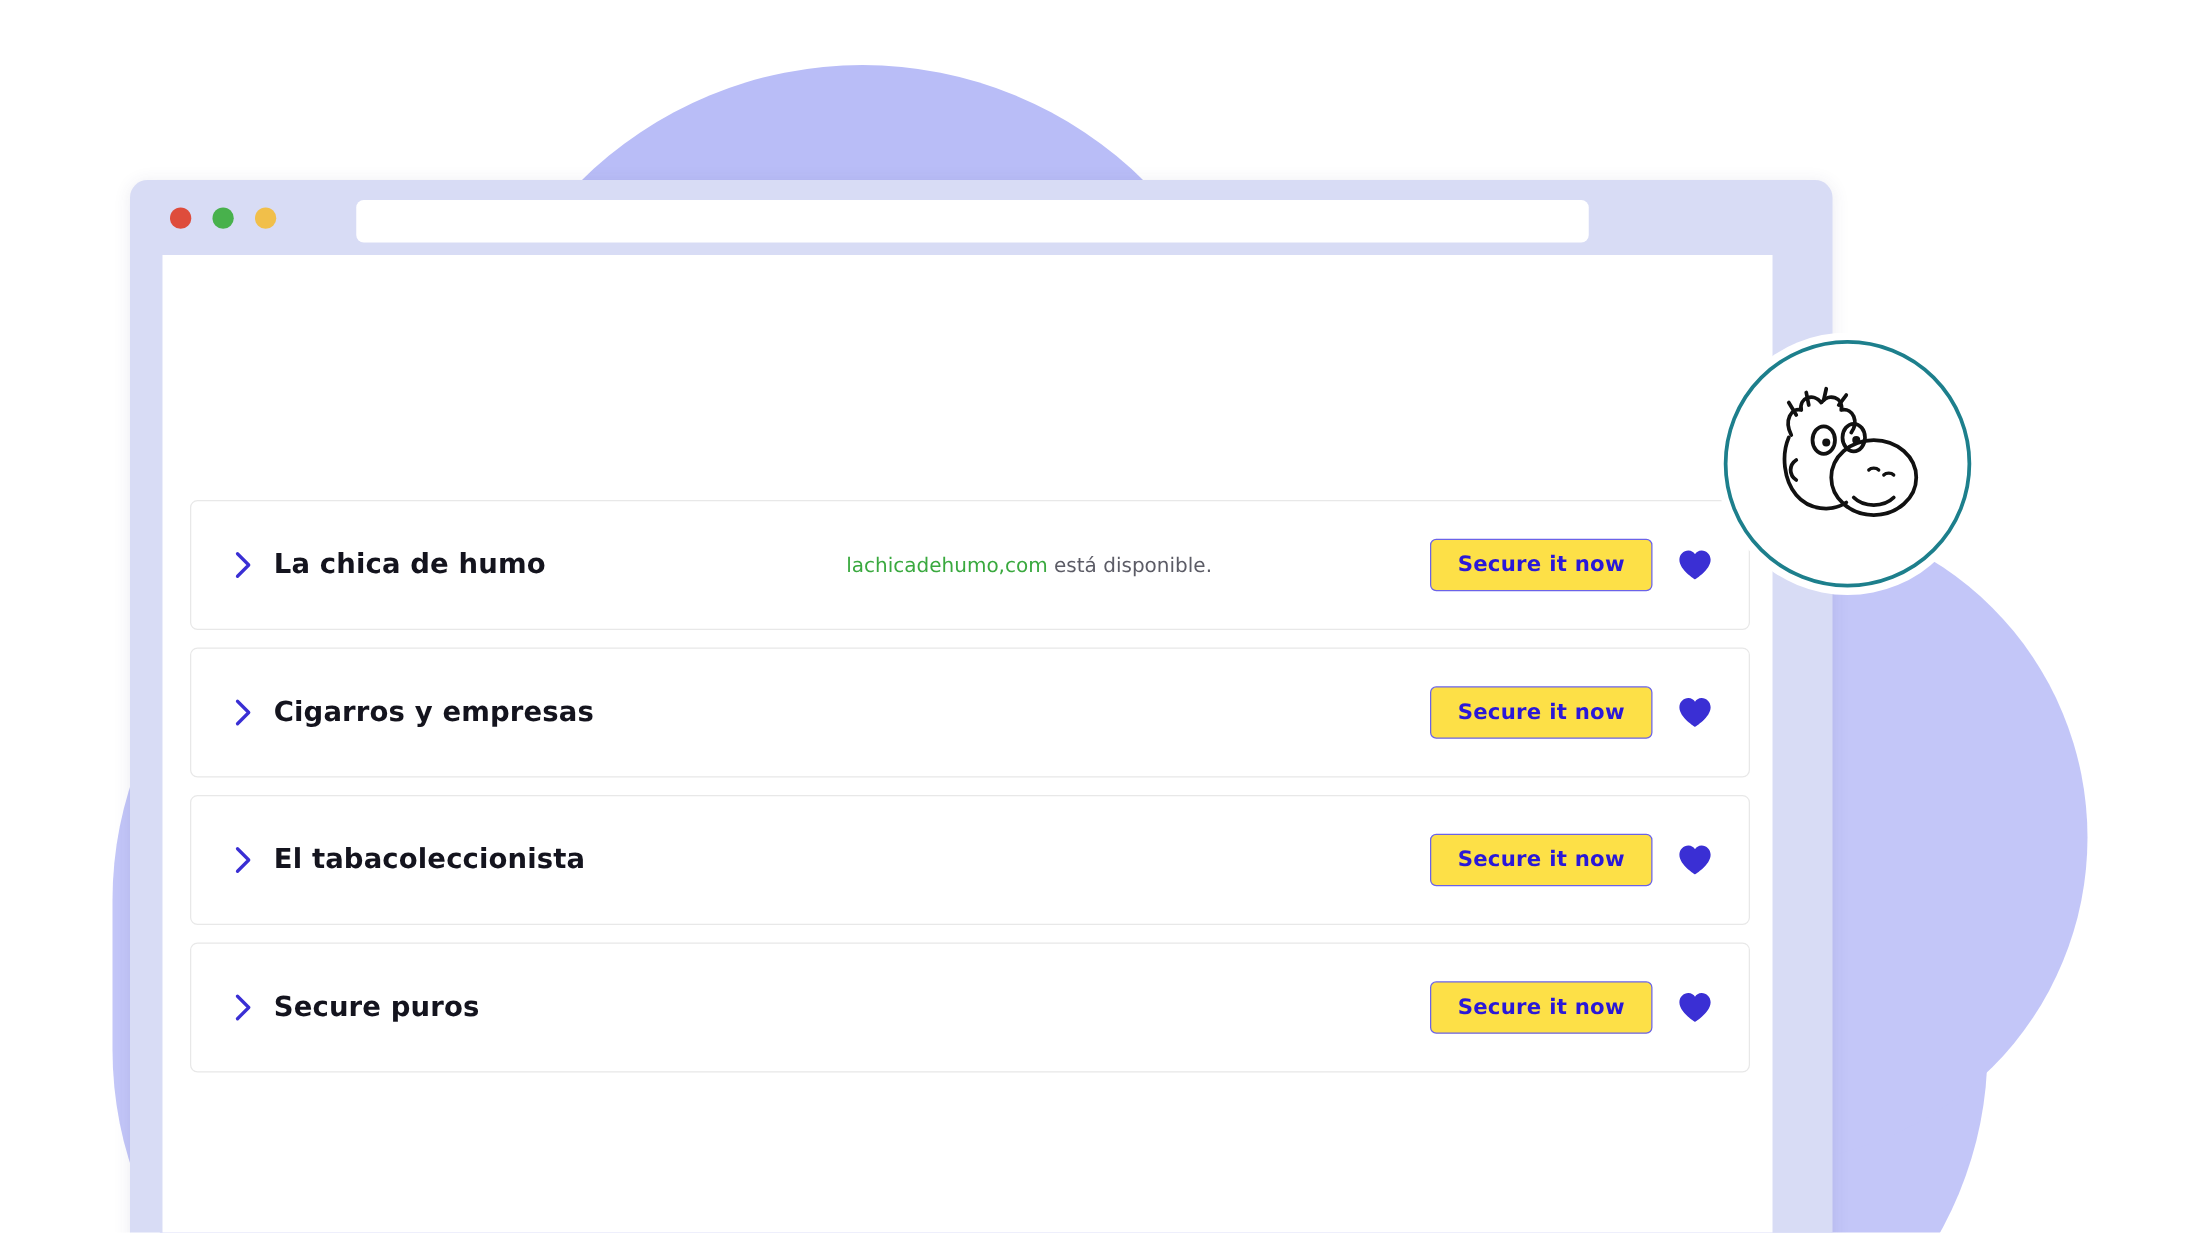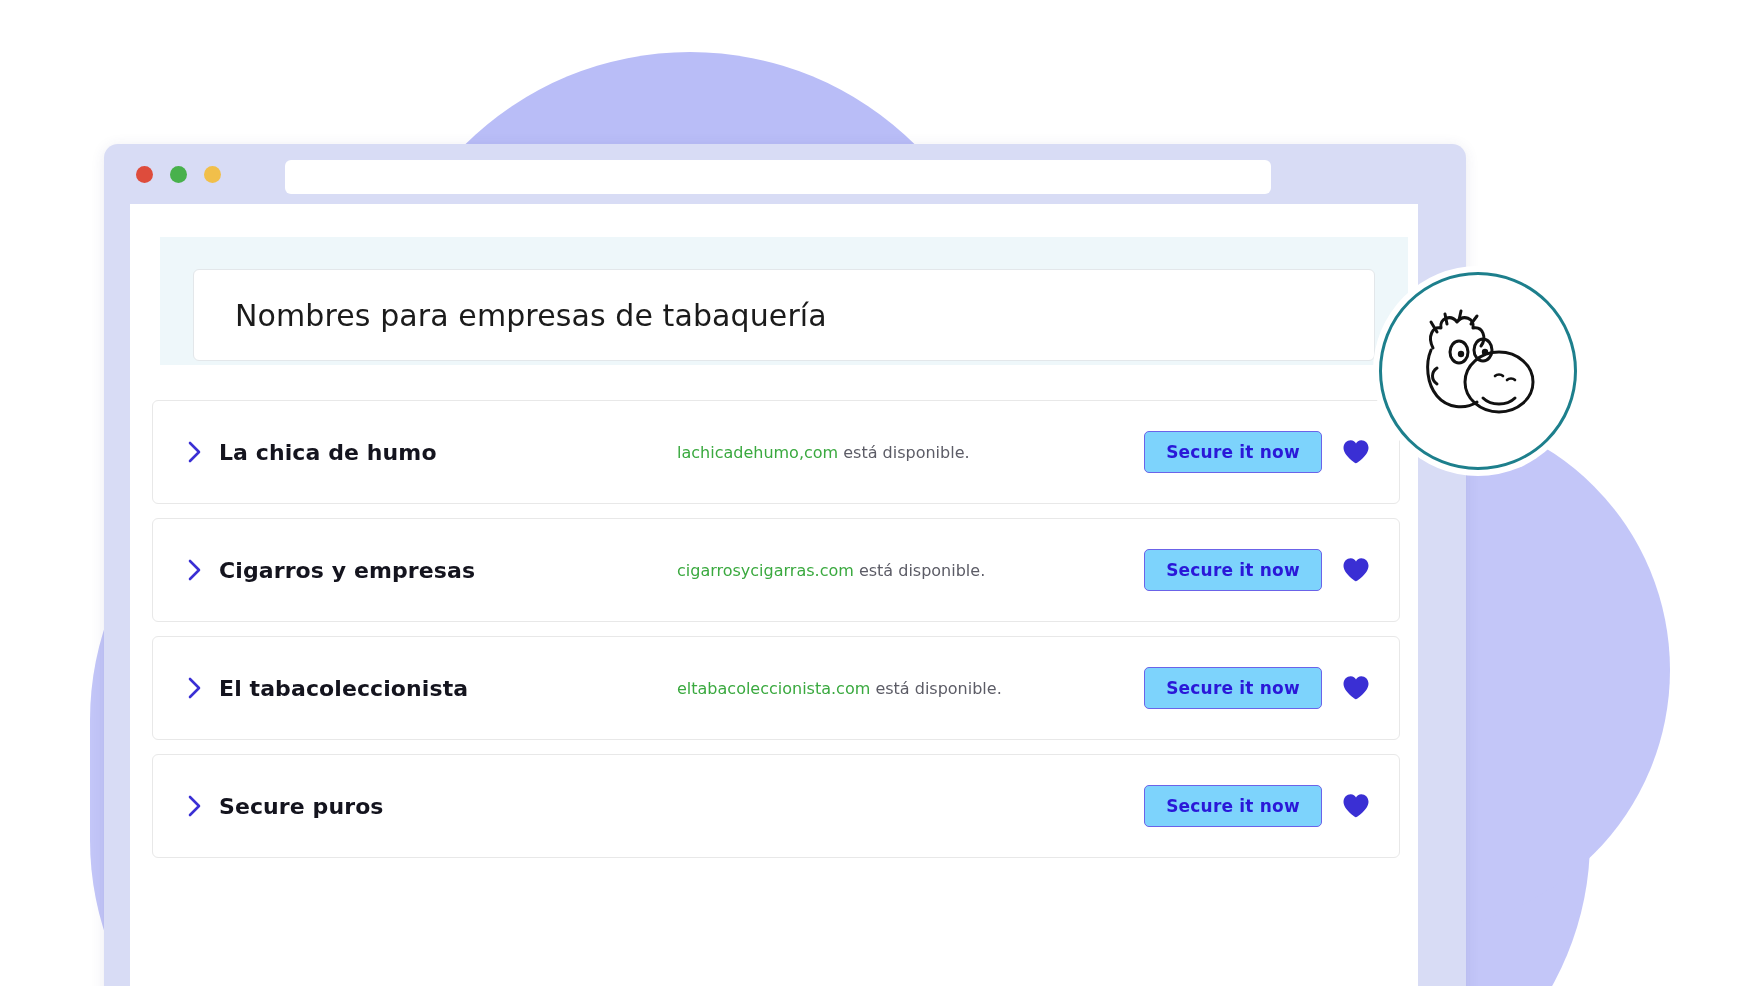--- a/index.html
+++ b/index.html
@@ -84,21 +84,21 @@
   }
   .avail{
     position:absolute;left:524px;top:50%;transform:translateY(-50%);
     font-size:16px;color:#5c5c66;white-space:nowrap;
     font-family:"DejaVu Sans",sans-serif;
   }
   .avail .domain{color:#3aa93f;}
   .secure-btn{
     position:absolute;left:991px;top:50%;transform:translateY(-50%);
     width:178px;height:42px;border:1.5px solid #6b63e8;border-radius:5px;
-    background:#7dd3fc;color:#2a18d8;font-size:17px;font-weight:700;
+    background:#fde047;color:#2a18d8;font-size:17px;font-weight:700;
     display:flex;align-items:center;justify-content:center;cursor:pointer;
     font-family:"DejaVu Sans",sans-serif;letter-spacing:.2px;
   }
   .heart{
     position:absolute;left:1188px;top:50%;transform:translateY(-50%);
     width:30px;height:28px;display:flex;align-items:center;justify-content:center;
     cursor:pointer;
   }
 
   
@@ -127,25 +127,20 @@
       <div class="dots">
         <span class="dot red"></span>
         <span class="dot green"></span>
         <span class="dot yellow"></span>
       </div>
       <div class="addressbar" title=""></div>
     </div>
 
     <div class="viewport">
 
-      <div class="search-band">
-        <div class="search-box">
-          <span class="search-value">Nombres para empresas de tabaquería</span>
-        </div>
-      </div>
 
       <div class="results">
 
         <div class="result-card">
           <span class="chevron">
             <svg width="14" height="22" viewBox="0 0 14 22" fill="none">
               <path d="M2 2 L11 11 L2 20" stroke="#3a2fd4" stroke-width="2.6" stroke-linecap="round" stroke-linejoin="round"></path>
             </svg>
           </span>
           <span class="name">La chica de humo</span>
@@ -158,37 +153,35 @@
           </span>
         </div>
 
         <div class="result-card">
           <span class="chevron">
             <svg width="14" height="22" viewBox="0 0 14 22" fill="none">
               <path d="M2 2 L11 11 L2 20" stroke="#3a2fd4" stroke-width="2.6" stroke-linecap="round" stroke-linejoin="round"></path>
             </svg>
           </span>
           <span class="name">Cigarros y empresas</span>
-          <span class="avail"><span class="domain">cigarrosycigarras.com</span><span> está disponible.</span></span>
           <button class="secure-btn">Secure it now</button>
           <span class="heart">
             <svg width="28" height="26" viewBox="0 0 28 26" fill="none">
               <path d="M14 24.5 C14 24.5 1.5 17 1.5 8.8 C1.5 4.4 4.9 1.3 8.7 1.3 C11.2 1.3 13.1 2.7 14 4.4 C14.9 2.7 16.8 1.3 19.3 1.3 C23.1 1.3 26.5 4.4 26.5 8.8 C26.5 17 14 24.5 14 24.5 Z" fill="#3a2fd4"></path>
             </svg>
           </span>
         </div>
 
         <div class="result-card">
           <span class="chevron">
             <svg width="14" height="22" viewBox="0 0 14 22" fill="none">
               <path d="M2 2 L11 11 L2 20" stroke="#3a2fd4" stroke-width="2.6" stroke-linecap="round" stroke-linejoin="round"></path>
             </svg>
           </span>
           <span class="name">El tabacoleccionista</span>
-          <span class="avail"><span class="domain">eltabacoleccionista.com</span><span> está disponible.</span></span>
           <button class="secure-btn">Secure it now</button>
           <span class="heart">
             <svg width="28" height="26" viewBox="0 0 28 26" fill="none">
               <path d="M14 24.5 C14 24.5 1.5 17 1.5 8.8 C1.5 4.4 4.9 1.3 8.7 1.3 C11.2 1.3 13.1 2.7 14 4.4 C14.9 2.7 16.8 1.3 19.3 1.3 C23.1 1.3 26.5 4.4 26.5 8.8 C26.5 17 14 24.5 14 24.5 Z" fill="#3a2fd4"></path>
             </svg>
           </span>
         </div>
 
         <div class="result-card">
           <span class="chevron">

